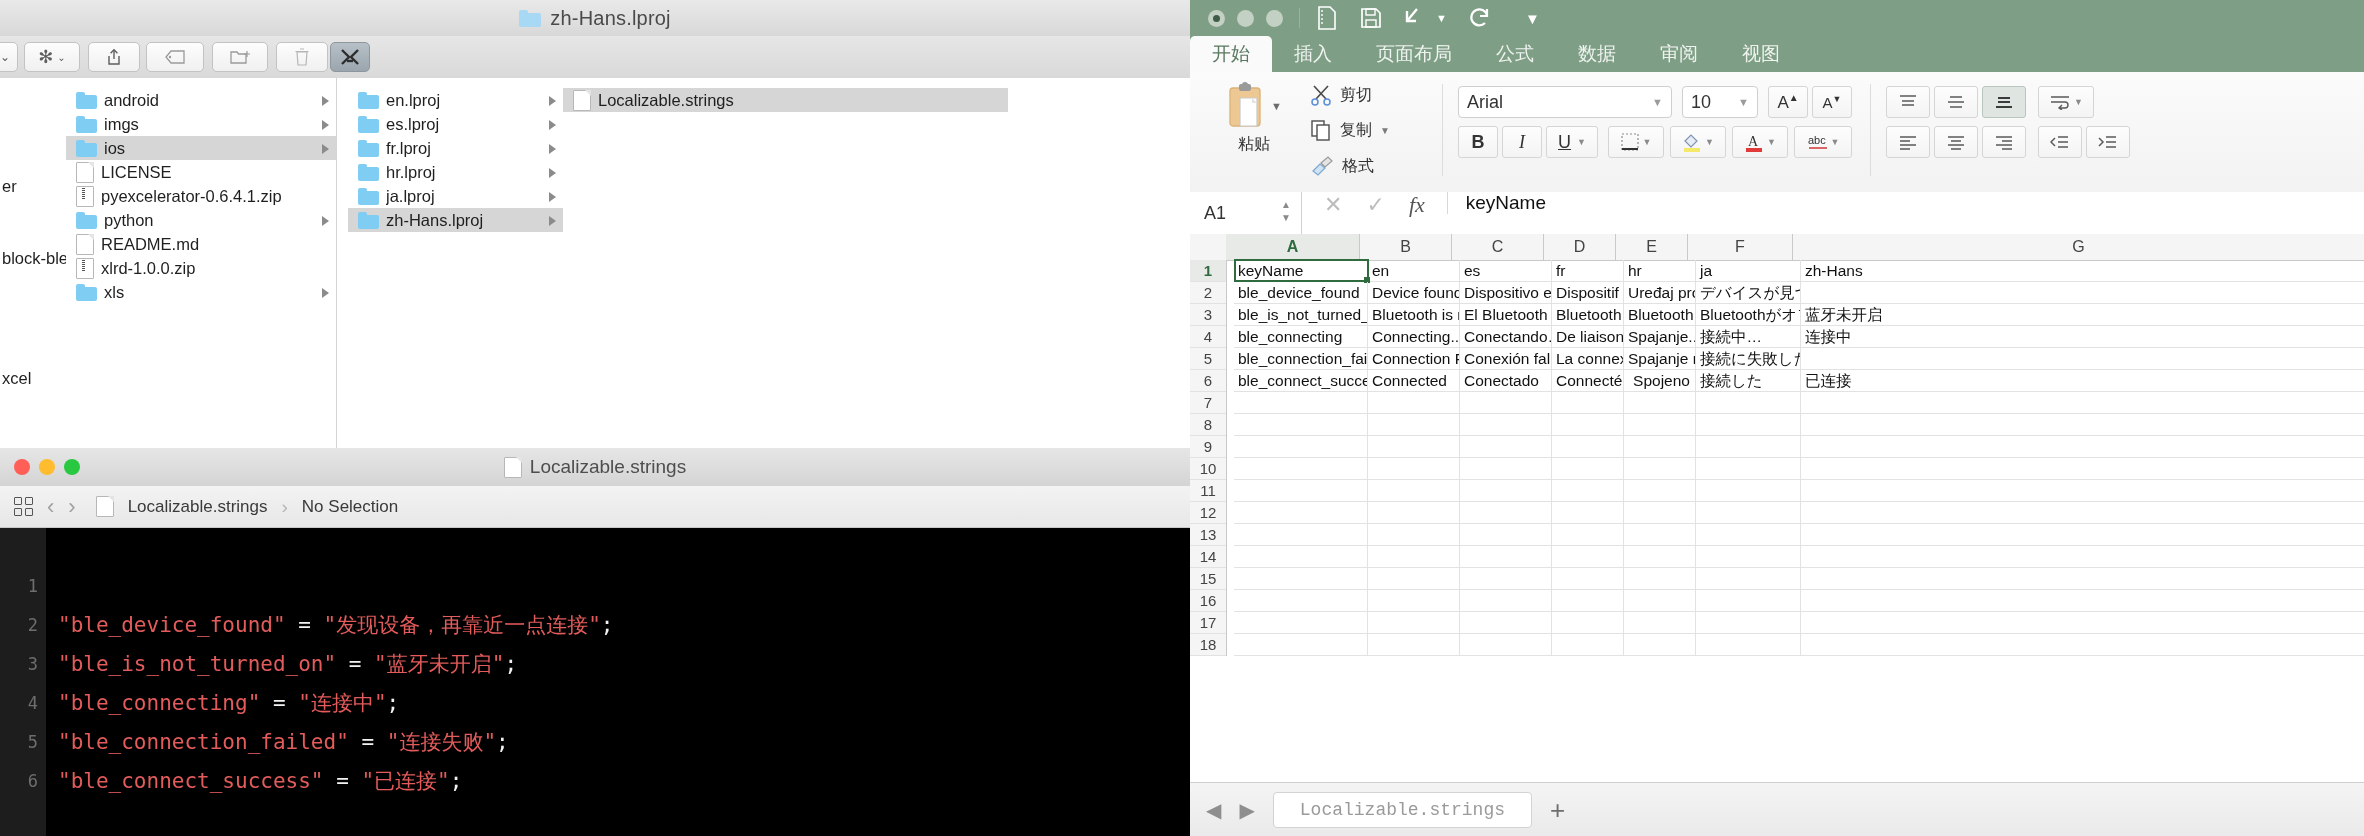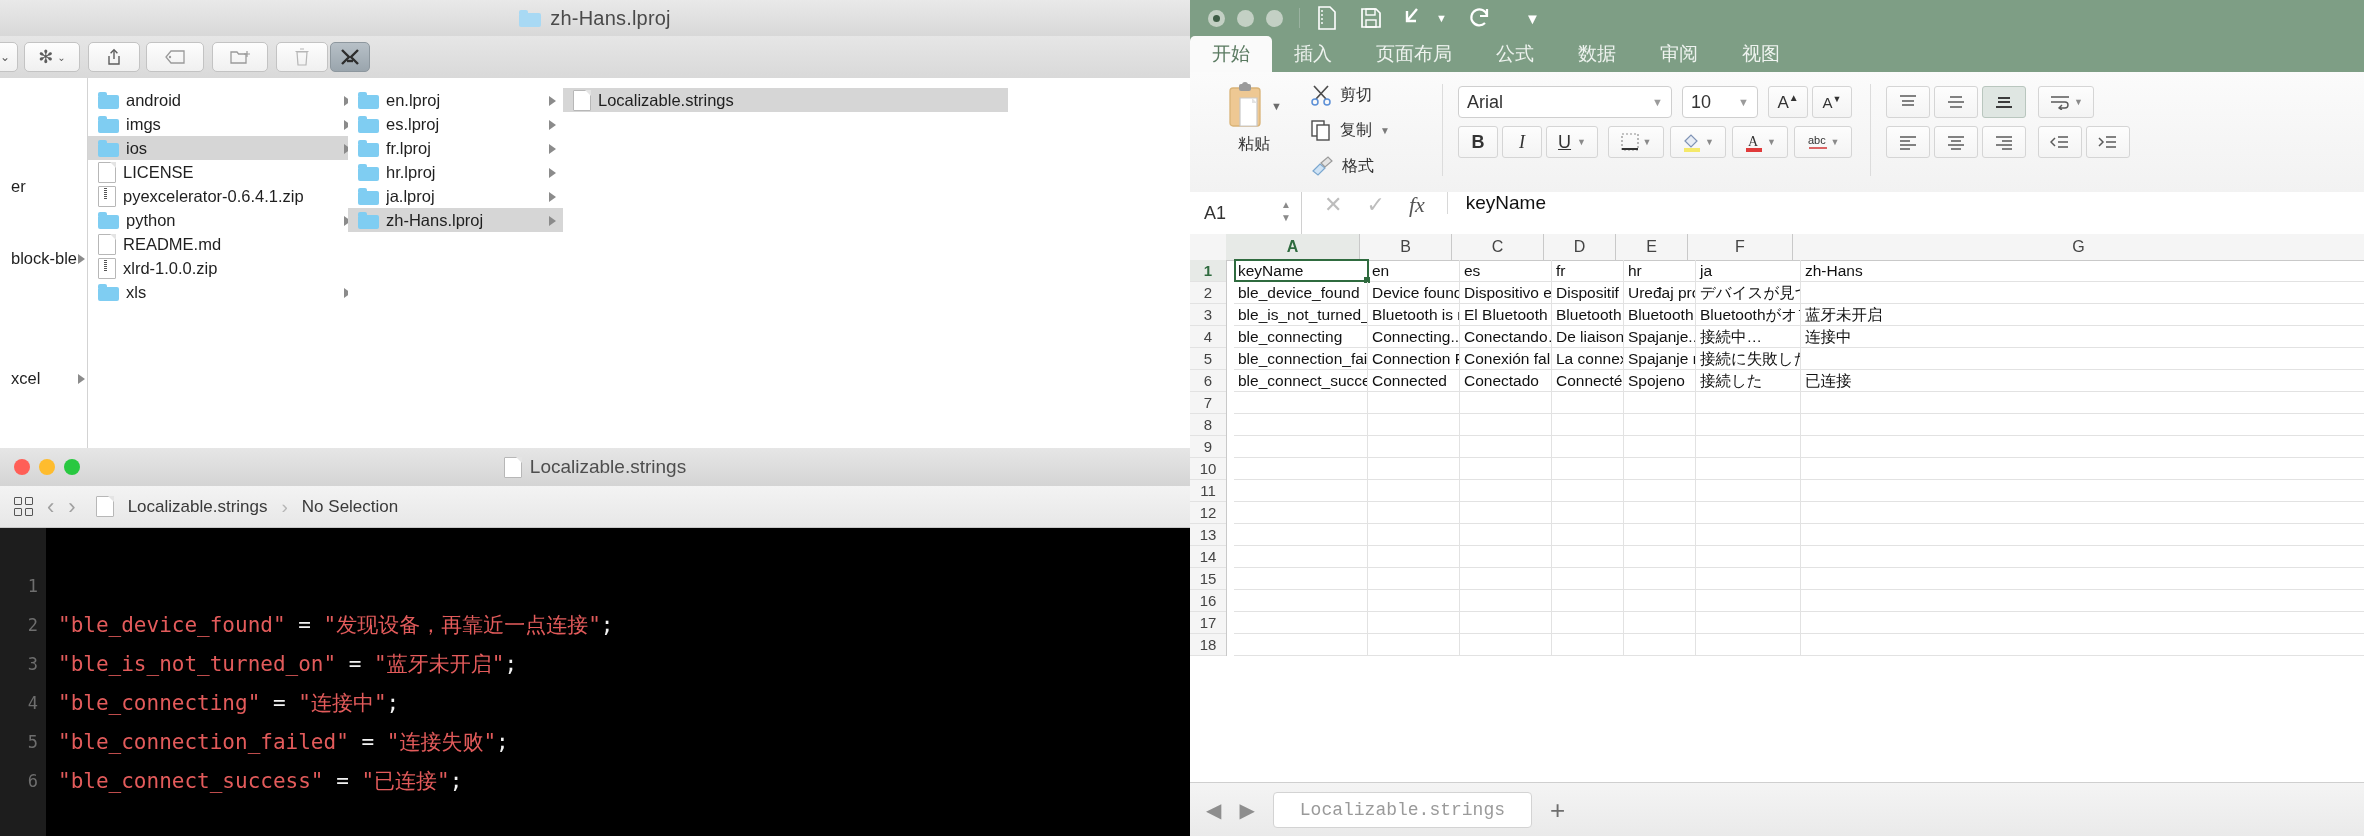--- a/index.html
+++ b/index.html
@@ -49,22 +49,22 @@
   .search-box{
     position:absolute;left:480px;top:6px;width:305px;height:30px;
     background:#fff;border:1px solid #c8c8c8;border-radius:15px;
     display:flex;align-items:center;justify-content:center;gap:6px;
     color:#9a9a9a;font-size:15px;box-sizing:border-box;
   }
 
   
   .col-browser{position:absolute;left:0;top:78px;width:1190px;height:370px;background:#fff;}
   .fcol{position:absolute;top:0;height:370px;background:#fff;border-right:1px solid #d3d3d3;overflow:hidden;}
-  #fcol0{left:9px;width:78px;}
-  #fcol1{left:88px;width:270px;}
+  #fcol0{left:0;width:78px;}
+  #fcol1{left:66px;width:270px;}
   #fcol2{left:348px;width:215px;}
   #fcol3{left:563px;width:627px;border-right:none;}
   .frow{
     height:24px;display:flex;align-items:center;gap:7px;
     padding:0 6px 0 10px;font-size:16.5px;color:#1f1f1f;
     white-space:nowrap;box-sizing:border-box;position:relative;
   }
   .frow.sel{background:#d6d6d6;}
   .frow.selblue{background:#d6d6d6;}
   .fchev{
@@ -729,21 +729,21 @@
         <div class="gcell" style="left:226px;width:92px;">Conexión fallid</div>
         <div class="gcell" style="left:318px;width:72px;">La connexi</div>
         <div class="gcell" style="left:390px;width:72px;">Spajanje ne</div>
         <div class="gcell" style="left:462px;width:105px;">接続に失敗した</div>
       </div>
       <div class="grow">
         <div class="gcell" style="left:0;width:134px;">ble_connect_success</div>
         <div class="gcell" style="left:134px;width:92px;">Connected</div>
         <div class="gcell" style="left:226px;width:92px;">Conectado</div>
         <div class="gcell" style="left:318px;width:72px;">Connecté</div>
-        <div class="gcell" style="left:390px;width:72px;">Spojeno</div>
+        <div class="gcell" style="left:390px;width:72px;text-align:center;">Spojeno</div>
         <div class="gcell" style="left:462px;width:105px;">接続した</div>
         <div class="gcell" style="left:567px;width:571px;">已连接</div>
       </div>
       <div class="grow">
           <div class="gcell" style="left:0;width:134px;"></div>
           <div class="gcell" style="left:134px;width:92px;"></div>
           <div class="gcell" style="left:226px;width:92px;"></div>
           <div class="gcell" style="left:318px;width:72px;"></div>
           <div class="gcell" style="left:390px;width:72px;"></div>
           <div class="gcell" style="left:462px;width:105px;"></div>

